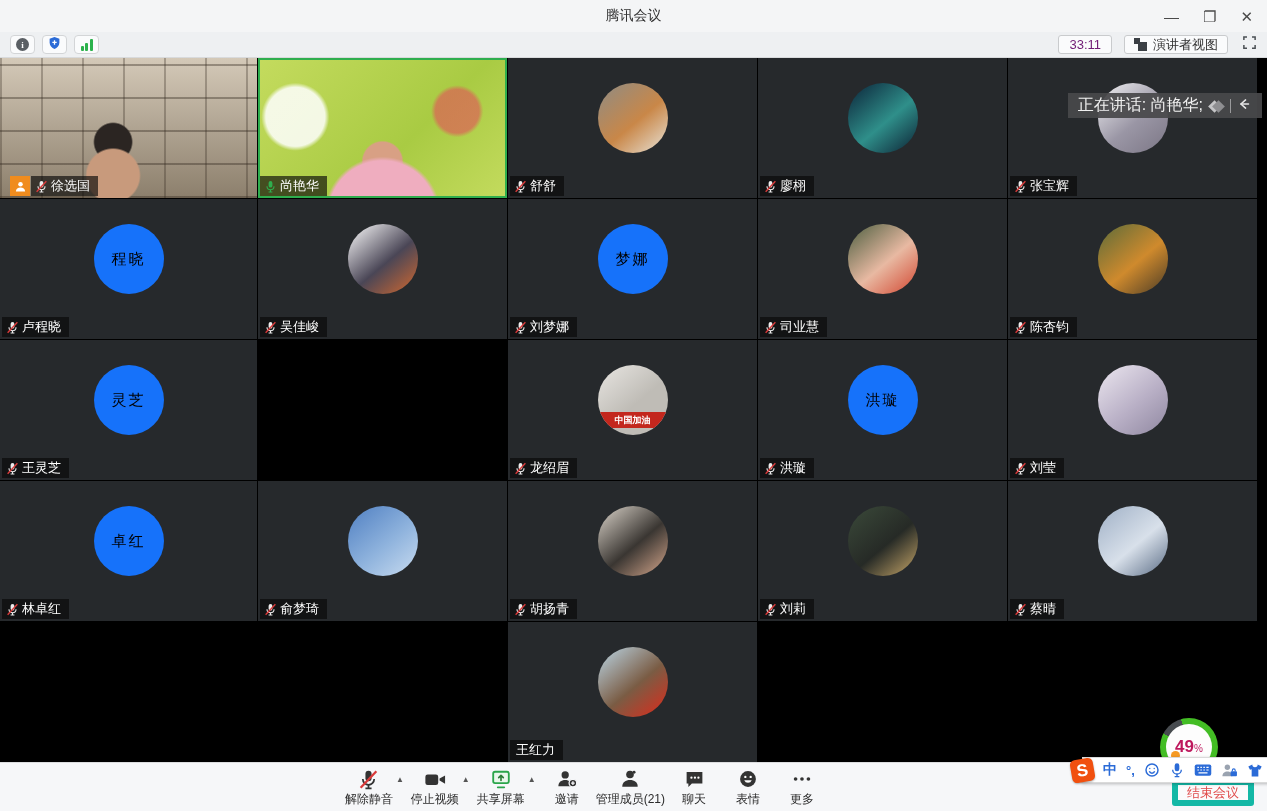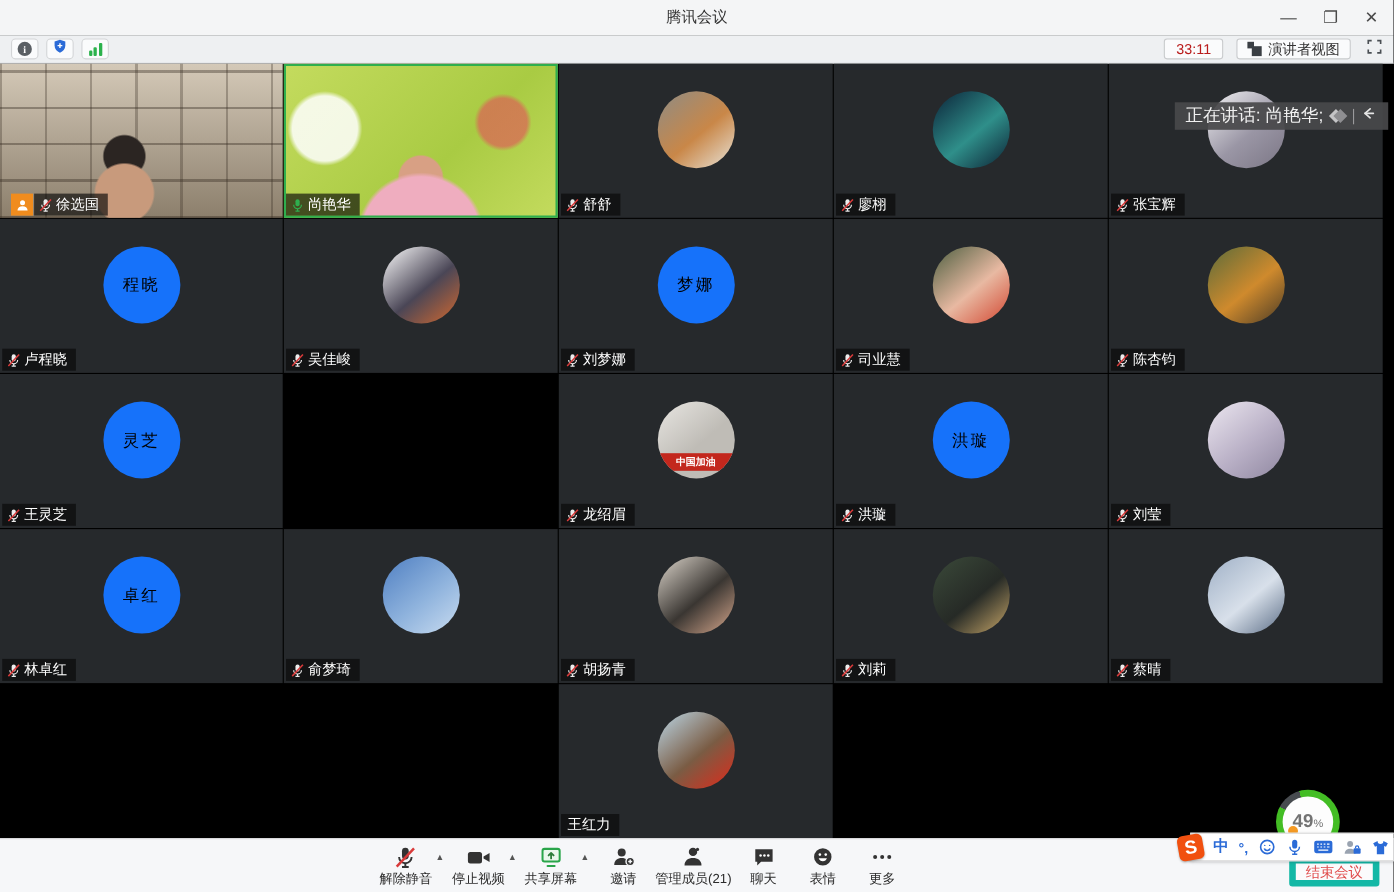--- a/index.html
+++ b/index.html
@@ -20,21 +20,21 @@
     display:flex; align-items:center; justify-content:space-between; padding:0 10px; }
   .mb-left { display:flex; align-items:center; }
   .mb-ic { width:25px; height:19px; border:1px solid #D3D5D7; border-radius:4px;
     background:#FAFBFC; display:flex; align-items:center; justify-content:center; margin-right:7px; }
   .info-c { width:13px; height:13px; border-radius:50%; background:#5A5F64; color:#fff;
     font-size:9px; font-weight:bold; display:flex; align-items:center; justify-content:center; font-family:"Liberation Serif",serif; }
   .bars { display:flex; align-items:flex-end; gap:1.5px; height:12px; }
   .bars i { display:block; width:3px; background:#2BB24C; border-radius:1px; }
   .mb-right { display:flex; align-items:center; }
   .timer { border:1px solid #C9CBCD; border-radius:3px; background:#FAFBFC;
-    padding:1px 10px; font-size:13px; color:#b91c1c; }
+    padding:1px 10px; font-size:13px; color:#701a75; }
   .viewbtn { display:flex; align-items:center; gap:6px; border:1px solid #C9CBCD;
     border-radius:3px; background:#FAFBFC; padding:1px 9px; font-size:13px; color:#333;
     margin-left:12px; cursor:pointer; height:19px; }
   .vic { width:13px; height:13px; position:relative; }
   .vic:before { content:""; position:absolute; left:0; top:0; width:6px; height:6px; background:#3A3F44; }
   .vic:after { content:""; position:absolute; right:0; bottom:0; width:9px; height:9px; background:#3A3F44; }
   .fsbtn { margin-left:14px; cursor:pointer; display:flex; align-items:center; }
 
   
   .stage { position:relative; height:704px; background:#000; }
@@ -73,21 +73,21 @@
   .tb-icon { height:22px; display:flex; align-items:center; justify-content:center; }
   .tb-label { font-size:12px; color:#2B2B2B; margin-top:1px; white-space:nowrap; }
   .tb-arrow { font-size:8px; color:#555; margin:0 4px 16px 0; cursor:pointer; }
 
   
   .battery { position:absolute; left:1160px; top:718px; width:58px; height:58px; z-index:2;
     border-radius:50%; display:flex; align-items:center; justify-content:center;
     background:conic-gradient(#43BD24 0 298deg, #474B4F 298deg 344deg, #43BD24 344deg); }
   .battery-inner { width:46px; height:46px; border-radius:50%; background:#FDFDFD;
     display:flex; align-items:baseline; justify-content:center; padding-top:13px;
-    color:#737373; font-size:17px; font-weight:bold; }
+    color:#be185d; font-size:17px; font-weight:bold; }
   .battery-inner .pct { font-size:10px; font-weight:normal; }
   .odot { position:absolute; left:1171px; top:751px; width:9px; height:9px;
     border-radius:50%; background:#F59A23; z-index:2; }
   .ime { position:absolute; left:1082px; top:757px; height:26px; z-index:6;
     background:#fff; border:1px solid #DADADA; box-shadow:0 1px 3px rgba(0,0,0,.25);
     display:flex; align-items:center; padding:0 8px 0 4px; gap:9px; }
   .slogo { width:23px; height:23px; background:#F1500F; border-radius:5px; color:#fff;
     font-weight:bold; font-size:17px; display:flex; align-items:center; justify-content:center;
     transform:rotate(-10deg); margin-left:-16px; box-shadow:0 1px 2px rgba(0,0,0,.3); }
   .ime-zh { color:#2B6BD7; font-size:14px; font-weight:bold; cursor:pointer; }

